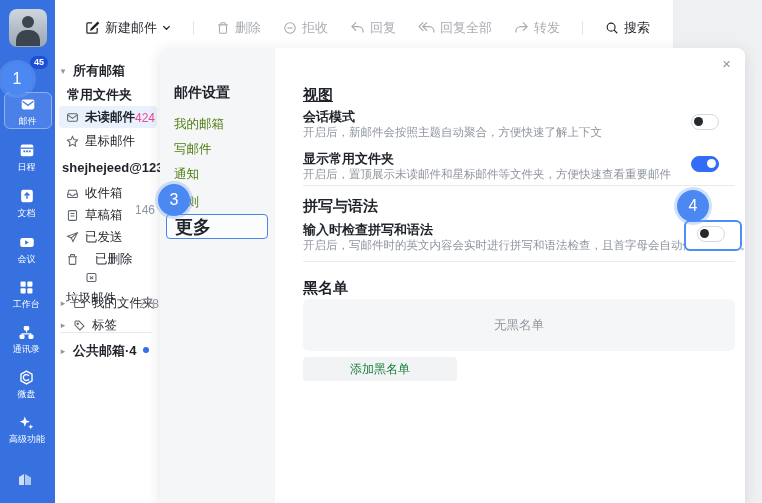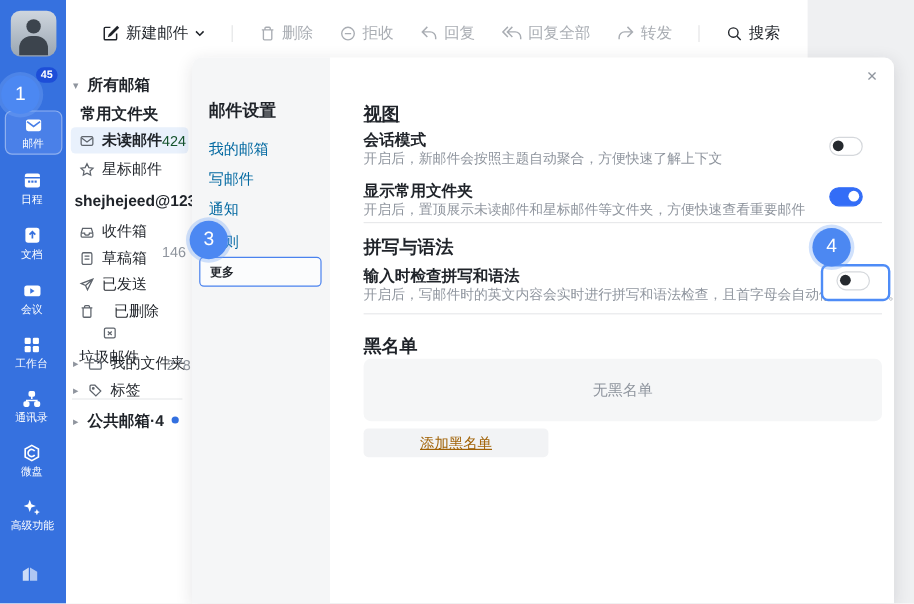--- a/index.html
+++ b/index.html
@@ -44,44 +44,44 @@
   .f-sel{position:absolute;left:4px;top:51px;width:98px;height:22px;background:#e9f1fc;border-radius:4px;}
   .f-div{position:absolute;left:5px;top:277px;width:92px;height:1px;background:#e8e9eb;}
   .bold{font-weight:bold;}
   .dot-blue{position:absolute;left:88px;top:292px;width:6px;height:6px;border-radius:50%;background:#3370e0;}
 
   
   .panel{left:160px;top:48px;width:585px;height:455px;background:#fff;border-radius:8px 8px 0 0;z-index:4;
          box-shadow:0 3px 14px rgba(31,35,41,.12);}
   .p-nav{position:absolute;left:0;top:0;width:115px;height:455px;background:#f5f6f7;border-radius:8px 0 0 0;}
   .p-title{position:absolute;left:14px;top:36px;font-size:14px;font-weight:bold;}
-  .p-nav-item{position:absolute;left:14px;font-size:12.5px;color:#0369a1;cursor:pointer;}
+  .p-nav-item{position:absolute;left:14px;font-size:12.5px;color:#4d7c0f;cursor:pointer;}
   .p-nav-sel{position:absolute;left:6px;top:166px;width:100px;height:23px;background:#fbfcfd;border:1.5px solid #4a82ee;
              border-radius:4px;display:flex;align-items:center;cursor:pointer;}
-  .p-nav-sel span{margin-left:8px;font-size:10px;font-weight:bold;}
+  .p-nav-sel span{margin-left:8px;font-size:18px;font-weight:bold;}
   .p-close{position:absolute;right:14px;top:8px;font-size:15px;color:#8f959e;cursor:pointer;line-height:15px;}
 
   .p-main{position:absolute;left:143px;top:0;width:432px;height:455px;}
   .h1{position:absolute;font-size:15px;font-weight:bold;}
   .row-lbl{position:absolute;font-size:13px;font-weight:bold;font-weight:600;}
   .row-desc{position:absolute;font-size:11.5px;color:#8f959e;white-space:nowrap;}
   .divider{position:absolute;left:0;width:432px;height:1px;background:#e8e9eb;}
 
   .toggle{position:absolute;width:26px;height:14px;border-radius:8px;cursor:pointer;}
   .toggle.off{background:#fff;border:1px solid #d5d8dc;}
   .toggle.off .knob{position:absolute;left:2px;top:2px;width:9px;height:9px;border-radius:50%;background:#25292e;}
   .toggle.on{background:#336df7;border:1px solid #336df7;}
   .toggle.on .knob{position:absolute;right:2px;top:2px;width:9px;height:9px;border-radius:50%;background:#fff;}
   .focus-ring{position:absolute;left:381px;top:172px;width:54px;height:27px;border:2px solid #4e8cf7;border-radius:6px;background:#fff;}
 
   .empty-box{position:absolute;left:0;top:251px;width:432px;height:52px;background:#f5f6f7;border-radius:6px;
              display:flex;align-items:center;justify-content:center;font-size:12.5px;color:#8f959e;}
   .add-btn{position:absolute;left:0;top:309px;width:154px;height:24px;background:#f2f3f5;border-radius:4px;border:none;
-           font-size:12px;color:#a16207;cursor:pointer;display:flex;align-items:center;justify-content:center;
-           font-family:inherit;text-decoration:underline;}
+           font-size:12px;color:#15803d;cursor:pointer;display:flex;align-items:center;justify-content:center;
+           font-family:inherit;}
 
   
   .ann{position:absolute;width:32px;height:32px;border-radius:50%;background:#4c88f2;color:#fff;
        display:flex;align-items:center;justify-content:center;font-size:16px;z-index:7;
        box-shadow:0 0 0 3px rgba(120,170,245,.35);}
 </style>
 </head>
 <body>
 
 <div class="abs toolbar">
@@ -166,21 +166,21 @@
 
   <div class="f-row" style="top:52px;left:11px;">
     <span class="f-ico">
         <svg width="13" height="13" viewBox="0 0 16 16" fill="none" stroke="currentColor" stroke-width="1.3">
           <rect x="2" y="3.5" width="12" height="9" rx="1.5"></rect>
           <path d="m2.5 5 5.5 4 5.5-4"></path>
         </svg>
       </span>
     <span class="bold">未读邮件</span>
   </div>
-  <span class="f-count" style="left:80px;top:56px;color:#14532d;">424</span>
+  <span class="f-count" style="left:80px;top:56px;color:#ec4899;">424</span>
 
   <div class="f-row" style="top:76px;left:11px;">
     <span class="f-ico">
         <svg width="13" height="13" viewBox="0 0 16 16" fill="none" stroke="currentColor" stroke-width="1.3">
           <path d="m8 1.8 1.9 3.9 4.3.6-3.1 3 .7 4.2L8 11.5l-3.8 2 .7-4.2-3.1-3 4.3-.6z"></path>
         </svg>
       </span>
     <span>星标邮件</span>
   </div>
 

